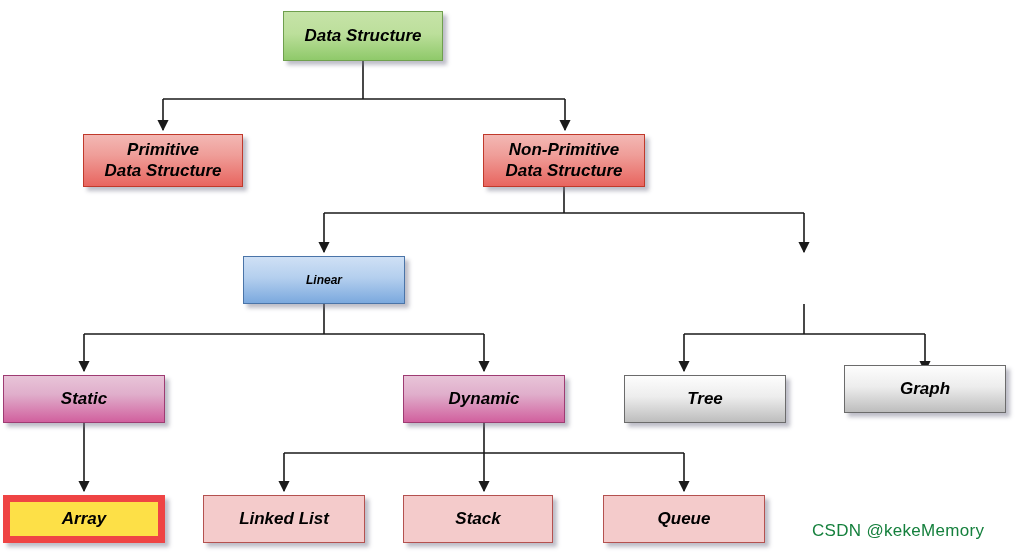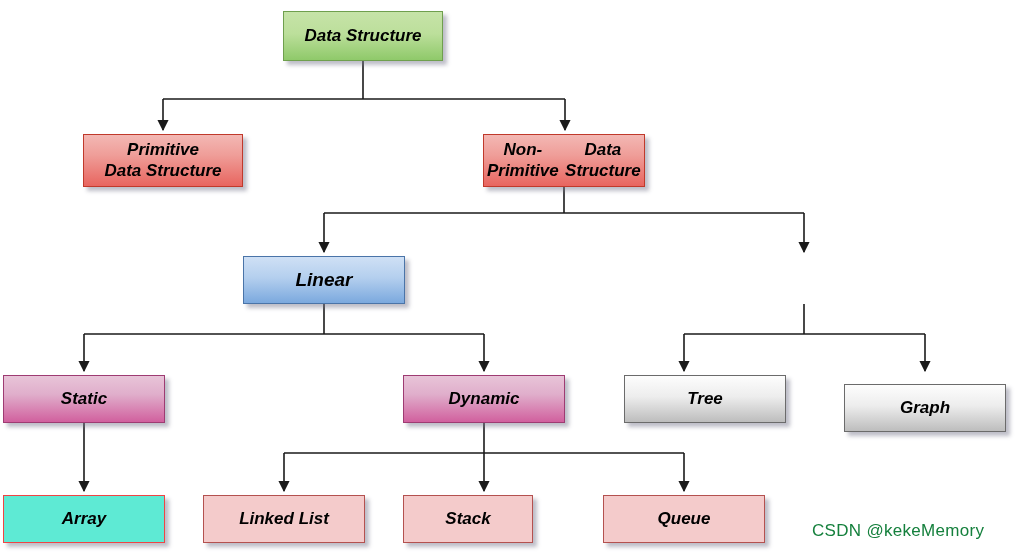--- a/index.html
+++ b/index.html
@@ -53,22 +53,22 @@
   }
   .fill-magenta-grad {
     background: linear-gradient(to bottom, #e8c4d8 0%, #e0aecb 40%, #d1609e 100%);
     border: 1px solid #9e3b72;
   }
   .fill-gray-grad {
     background: linear-gradient(to bottom, #fdfdfd 0%, #ededed 45%, #bdbdbd 100%);
     border: 1px solid #6b6b6b;
   }
   .fill-green-flat {
-    background: #5eead4;
-    border: 1px solid #ef4444;
+    background: #fde047;
+    border: 7px solid #ef4444;
   }
   .fill-pink-flat {
     background: #f4cbcb;
     border: 1px solid #b4514f;
   }
 
   .watermark {
     position: absolute;
     color: #15803d;
     font-size: 17px;
@@ -121,55 +121,55 @@
 
   <div class="node fill-green-grad" style="left:283px; top:11px; width:160px; height:50px; font-size:17px;">
     <span>Data Structure</span>
   </div>
 
   <div class="node fill-red-grad" style="left:83px; top:134px; width:160px; height:53px; font-size:17px; flex-direction:column;">
     <span>Primitive</span>
     <span>Data Structure</span>
   </div>
 
-  <div class="node fill-red-grad" style="left:483px; top:134px; width:162px; height:53px; font-size:17px; flex-direction:row;">
+  <div class="node fill-red-grad" style="left:483px; top:134px; width:162px; height:53px; font-size:17px; flex-direction:column;">
     <span>Non-Primitive</span>
     <span>Data Structure</span>
   </div>
 
-  <div class="node fill-blue-grad" style="left:243px; top:256px; width:162px; height:48px; font-size:19px;">
+  <div class="node fill-blue-grad" style="left:243px; top:256px; width:162px; height:48px; font-size:12px;">
     <span>Linear</span>
   </div>
 
 
   <div class="node fill-magenta-grad" style="left:3px; top:375px; width:162px; height:48px; font-size:17px;align-items:center;">
     <span>Static</span>
   </div>
 
   <div class="node fill-gray-grad" style="left:624px; top:375px; width:162px; height:48px; font-size:17px;">
     <span>Tree</span>
   </div>
 
   <div class="node fill-magenta-grad" style="left:403px; top:375px; width:162px; height:48px; font-size:17px;">
     <span>Dynamic</span>
   </div>
 
-  <div class="node fill-gray-grad" style="left:844px; top:384px; width:162px; height:48px; font-size:17px;">
+  <div class="node fill-gray-grad" style="left:844px; top:365px; width:162px; height:48px; font-size:17px;">
     <span>Graph</span>
   </div>
 
   <div class="node fill-green-flat" style="left:3px; top:495px; width:162px; height:48px; font-size:17px;">
     <span>Array</span>
   </div>
 
   <div class="node fill-pink-flat" style="left:203px; top:495px; width:162px; height:48px; font-size:17px;">
     <span>Linked List</span>
   </div>
 
-  <div class="node fill-pink-flat" style="left:403px; top:495px; width:130px; height:48px; font-size:17px;">
+  <div class="node fill-pink-flat" style="left:403px; top:495px; width:150px; height:48px; font-size:17px;">
     <span>Stack</span>
   </div>
 
   <div class="node fill-pink-flat" style="left:603px; top:495px; width:162px; height:48px; font-size:17px;text-align:right;">
     <span>Queue</span>
   </div>
 
   <div class="watermark" style="left:812px; top:521px;">CSDN @kekeMemory</div>
 
 </div>

